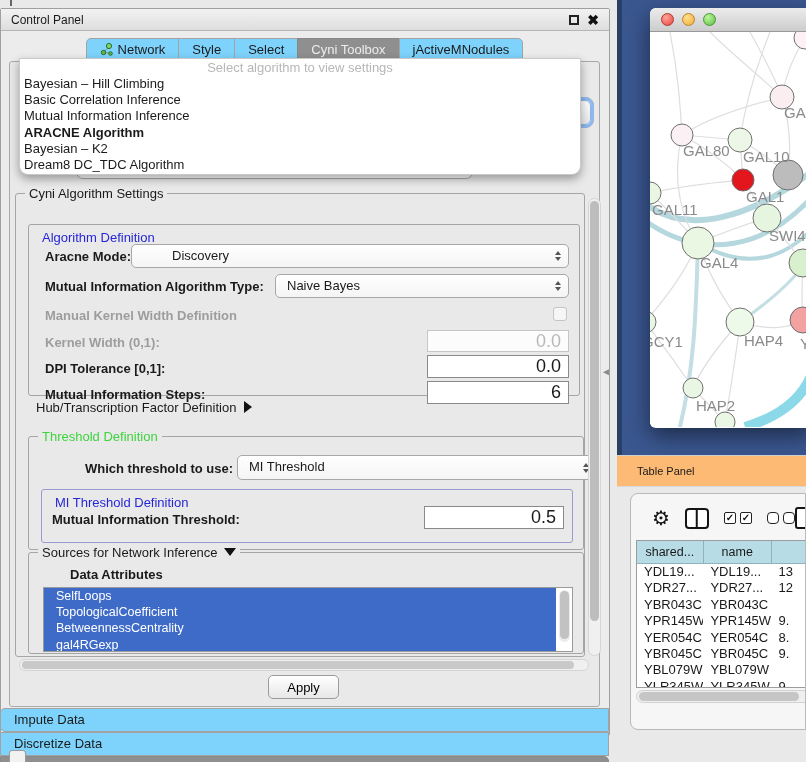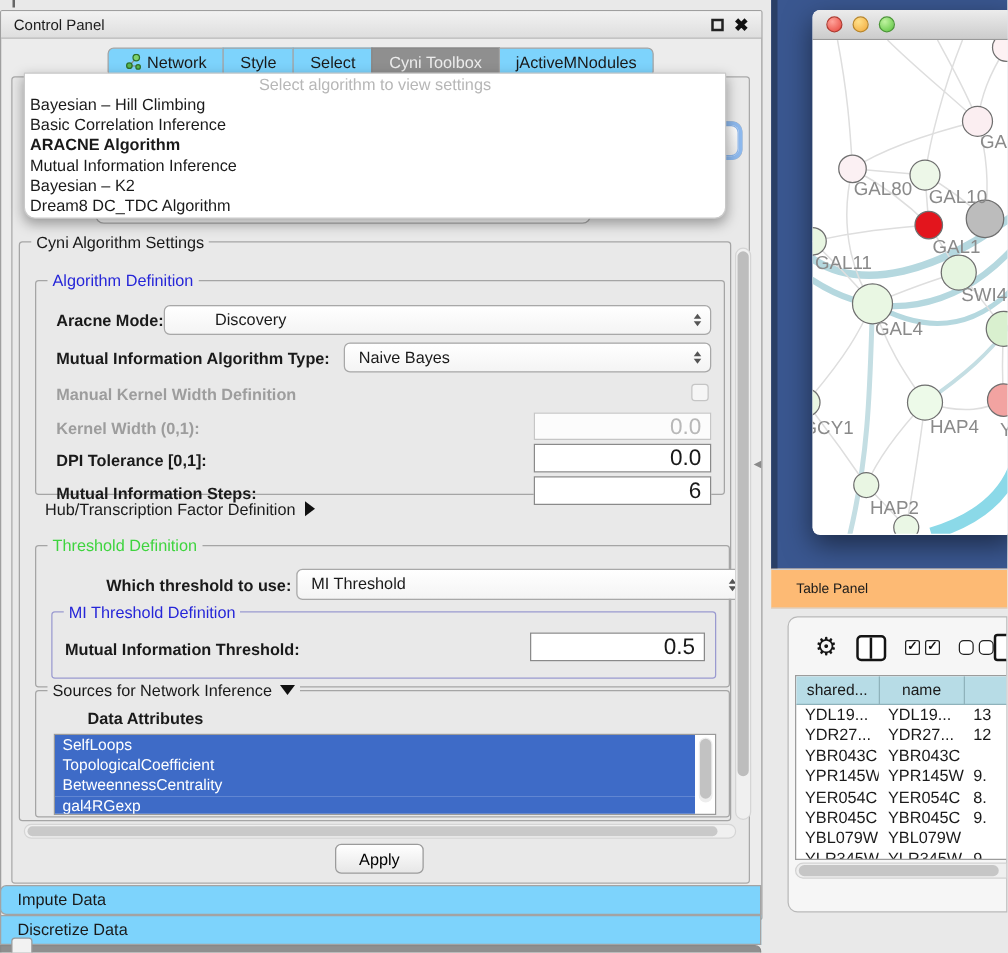--- a/index.html
+++ b/index.html
@@ -47,21 +47,21 @@
     background:#fff; border:1px solid #c9c9c9; border-radius:1px 1px 9px 9px;
     box-shadow:0 4px 10px rgba(0,0,0,.35); overflow:hidden; }
   #dd-placeholder { font-size:13px; color:#b7b7b7; text-align:center; height:17px; line-height:17px; }
   .dd-item { font-size:13px; line-height:16.2px; padding-left:4px; white-space:nowrap; }
   .dd-item.bold { font-weight:bold; }
 
   
   .group { position:absolute; border:1px solid #a5a5a5; border-radius:3px; }
   .legend { position:absolute; top:-8px; left:9px; background:#e9e9e9; padding:0 4px;
     font-size:13px; white-space:nowrap; }
-  .legend.blue  { color:#2626d8; }
+  .legend.blue  { color:#2626d8;margin-top:13px; }
   .legend.green { color:#3ed43e; }
 
   #settings-group { left:14px; top:184px; width:570px; height:464px; }
   #algdef { left:12px; top:30px; width:552px; height:172px; }
 
   .lbl { position:absolute; font-size:13px; font-weight:bold; white-space:nowrap; }
   .lbl.gray { color:#9d9d9d; }
 
   .combo { position:absolute; background:linear-gradient(#ffffff,#f4f4f4); border:1px solid #a8a8a8;
     border-radius:5px; font-size:13px; line-height:22px; padding-left:11px; white-space:nowrap; }
@@ -83,21 +83,21 @@
 
   #hub-row { position:absolute; left:20px; top:206px; font-size:13px; }
 
   #thr-group { left:12px; top:242px; width:556px; height:114px; }
   #midef { left:12px; top:52px; width:532px; height:54px; border-color:#9a9ad0; }
 
   #src-group { left:12px; top:358px; width:556px; height:102px; }
   #attr-list { position:absolute; left:14px; top:34px; width:530px; height:65px;
     background:#fff; border:1px solid #9a9a9a; overflow:hidden; }
   .attr-item { background:#3e6bc7; color:#fff; font-size:12.5px; line-height:16.2px;
-    padding-left:6px; margin-right:16px; white-space:nowrap; }
+    padding-left:12px; margin-right:16px; white-space:nowrap; }
   #attr-scroll { position:absolute; right:2px; top:2px; width:11px; height:52px;
     background:#ededed; border-radius:6px; }
   #attr-thumb { position:absolute; left:1px; top:1px; width:9px; height:48px; background:#c2c2c2; border-radius:5px; }
 
   
   #vscroll { position:absolute; left:587px; top:189px; width:13px; height:458px;
     background:#f0f0f0; border:1px solid #d5d5d5; border-radius:7px; }
   #vthumb { position:absolute; left:1px; top:2px; width:9px; height:420px; background:#bdbdbd; border-radius:6px; }
   #hscroll { position:absolute; left:18px; top:650px; width:570px; height:12px;
     background:#f0f0f0; border:1px solid #d5d5d5; border-radius:7px; }
@@ -202,22 +202,22 @@
     <div id="combo1-behind">
       <span id="combo1-cap"></span>
     </div>
     <div id="combo2-behind">gal-filtered sif default node</div>
 
     <div id="popup">
       <div id="dd-placeholder">Select algorithm to view settings</div>
       <div id="dd-items">
           <div class="dd-item">Bayesian – Hill Climbing</div>
           <div class="dd-item">Basic Correlation Inference</div>
+          <div class="dd-item">Mutual Information Inference</div>
           <div class="dd-item bold">ARACNE Algorithm</div>
-          <div class="dd-item">Mutual Information Inference</div>
           <div class="dd-item">Bayesian – K2</div>
           <div class="dd-item">Dream8 DC_TDC Algorithm</div>
         </div>
     </div>
 
     <div id="settings-group" class="group">
       <span class="legend">Cyni Algorithm Settings</span>
 
       <div id="algdef" class="group">
         <span class="legend blue">Algorithm Definition</span>

